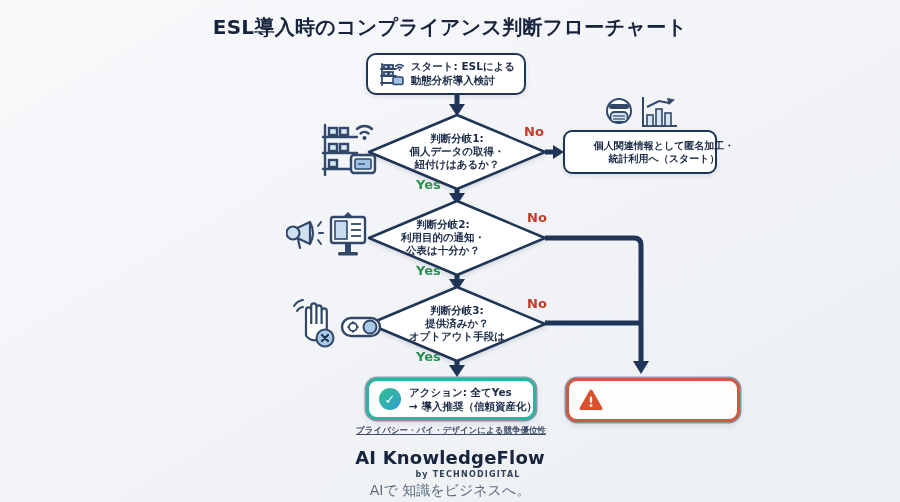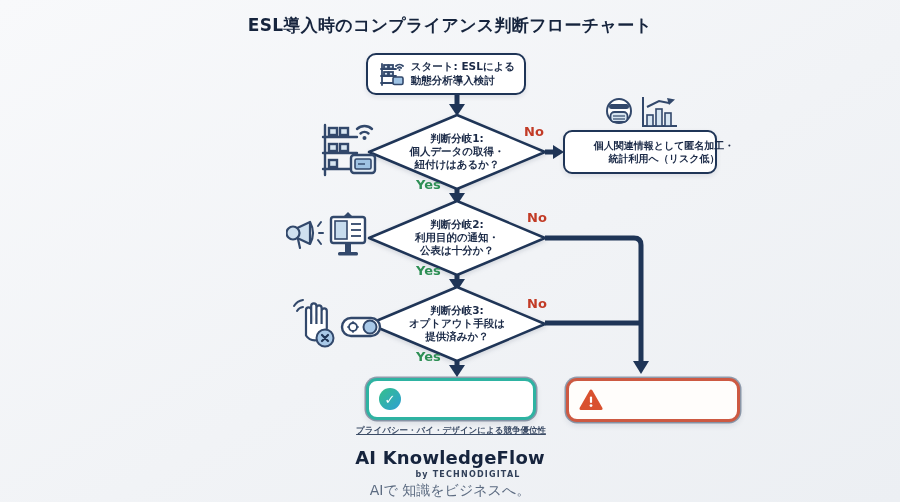--- a/index.html
+++ b/index.html
@@ -5,21 +5,21 @@
   * { margin:0; padding:0; box-sizing:border-box; }
   html,body { width:900px; height:502px; overflow:hidden; }
   body { font-family:"DejaVu Sans","Liberation Sans",sans-serif; }
   .canvas {
     position:relative; width:900px; height:502px;
     background:linear-gradient(150deg,#f8f9fb 0%,#f1f3f6 55%,#eceff3 100%);
     color:#1b2a47;
   }
   .title {
     position:absolute; left:0; top:14px; width:900px; text-align:center;
-    font-size:17px; font-weight:800; color:#16243d; letter-spacing:.3px;
+    font-size:20px; font-weight:800; color:#16243d; letter-spacing:.3px;
   }
   svg.layer { position:absolute; left:0; top:0; }
   .shape-shadow { filter:drop-shadow(0 2px 2px rgba(27,42,71,.14)); }
 
   .node {
     position:absolute; background:#ffffff; border:2px solid #1f3557;
     border-radius:10px; display:flex; align-items:center; justify-content:center;
     box-shadow:0 2px 5px rgba(27,42,71,.10);
     padding-left:48px;
   }
@@ -119,29 +119,29 @@
       <div>スタート: ESLによる</div>
       <div>動態分析導入検討</div>
     </div>
   </div>
 
   <div class="dtext" style="left:369px; top:132px;">
     <div>判断分岐1:</div>
     <div>個人データの取得・</div>
     <div>紐付けはあるか？</div>
   </div>
-  <div class="dtext" style="left:369px; top:218px;">
+  <div class="dtext" style="left:355px; top:218px;">
     <div>判断分岐2:</div>
     <div>利用目的の通知・</div>
     <div>公表は十分か？</div>
   </div>
   <div class="dtext" style="left:369px; top:304px;">
     <div>判断分岐3:</div>
+    <div>提供済みか？</div>
     <div>オプトアウト手段は</div>
-    <div>提供済みか？</div>
   </div>
 
   <div class="lbl lbl-no" style="left:524px; top:124px;">No</div>
   <div class="lbl lbl-no" style="left:527px; top:210px;">No</div>
   <div class="lbl lbl-no" style="left:527px; top:296px;">No</div>
   <div class="lbl lbl-yes" style="left:416px; top:177px;">Yes</div>
   <div class="lbl lbl-yes" style="left:416px; top:263px;">Yes</div>
   <div class="lbl lbl-yes" style="left:416px; top:349px;">Yes</div>
 
   <div class="icon-abs" style="left:601px; top:93px;">
@@ -159,21 +159,21 @@
         <rect x="46" y="22" width="6" height="11" fill="#d8e6f2" stroke="#32486b" stroke-width="1.6"></rect>
         <rect x="55" y="16" width="6" height="17" fill="#d8e6f2" stroke="#32486b" stroke-width="1.6"></rect>
         <rect x="64" y="20" width="6" height="13" fill="#d8e6f2" stroke="#32486b" stroke-width="1.6"></rect>
         <polyline points="46,14 58,8 68,10" fill="none" stroke="#32486b" stroke-width="2"></polyline>
         <polygon points="66,5 74,6.5 68,12" fill="#32486b"></polygon>
       </g>
     </svg>
   </div>
   <div class="node info-box">
     <div>個人関連情報として匿名加工・</div>
-    <div>統計利用へ（リスク低）</div>
+    <div>統計利用へ（スタート）</div>
   </div>
 
   <div class="icon-abs" style="left:313px; top:117px;">
     <svg width="70" height="64" viewBox="0 0 70 64">
       <g stroke="#32486b" stroke-width="2.4" fill="none" stroke-linecap="round">
         <line x1="12" y1="8" x2="12" y2="58"></line>
         <line x1="10" y1="20" x2="44" y2="20"></line>
         <line x1="10" y1="36" x2="44" y2="36"></line>
         <line x1="10" y1="52" x2="44" y2="52"></line>
         <rect x="16" y="11" width="8" height="7" fill="#d8e6f2"></rect>
@@ -228,20 +228,24 @@
         <rect x="56" y="22" width="38" height="18" rx="9" fill="#ffffff" stroke="#32486b" stroke-width="2.4"></rect>
         <circle cx="67" cy="31" r="4" fill="none" stroke="#32486b" stroke-width="1.8"></circle>
         <path d="M67,25.2 v2 M67,34.8 v2 M61.2,31 h2 M70.8,31 h2" stroke="#32486b" stroke-width="1.6"></path>
         <circle cx="84" cy="31" r="6.5" fill="#a9c9e8" stroke="#32486b" stroke-width="2"></circle>
       </g>
     </svg>
   </div>
 
   <div class="action-box action-yes">
     <div class="check-circle">✓</div>
+    <div class="action-text">
+      <div>アクション: 全てYes</div>
+      <div>→ 導入推奨（信頼資産化）</div>
+    </div>
   </div>
   <div class="caption">プライバシー・バイ・デザインによる競争優位性</div>
 
   <div class="action-box action-no">
     <svg width="24" height="22" viewBox="0 0 24 22">
       <path d="M12,2 L22,19.5 L2,19.5 Z" fill="#d9512f" stroke="#d9512f" stroke-width="3" stroke-linejoin="round"></path>
       <rect x="10.9" y="7.5" width="2.2" height="6.5" rx="1.1" fill="#ffffff"></rect>
       <circle cx="12" cy="16.6" r="1.4" fill="#ffffff"></circle>
     </svg>
   </div>

